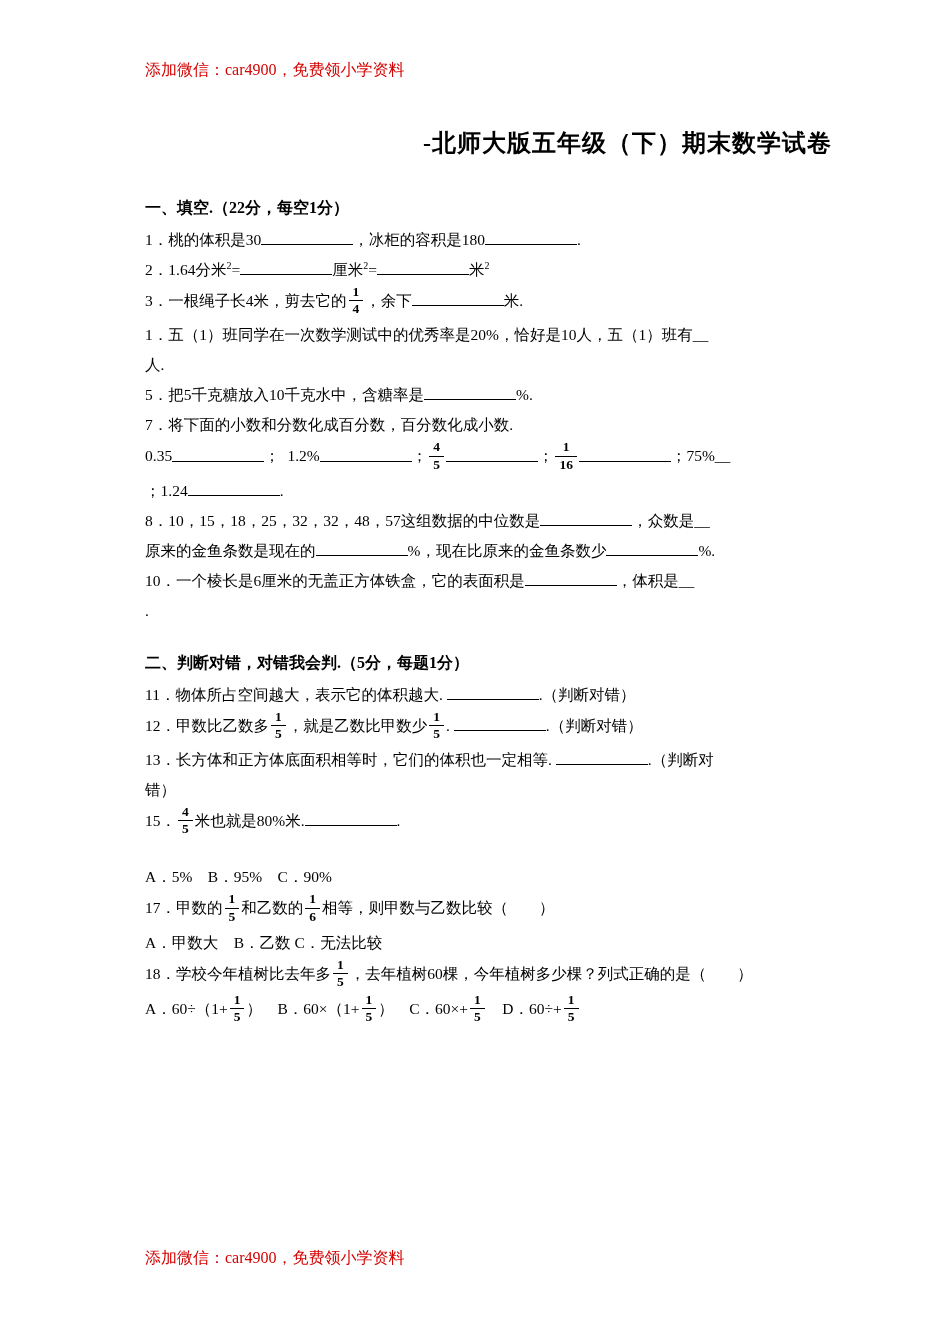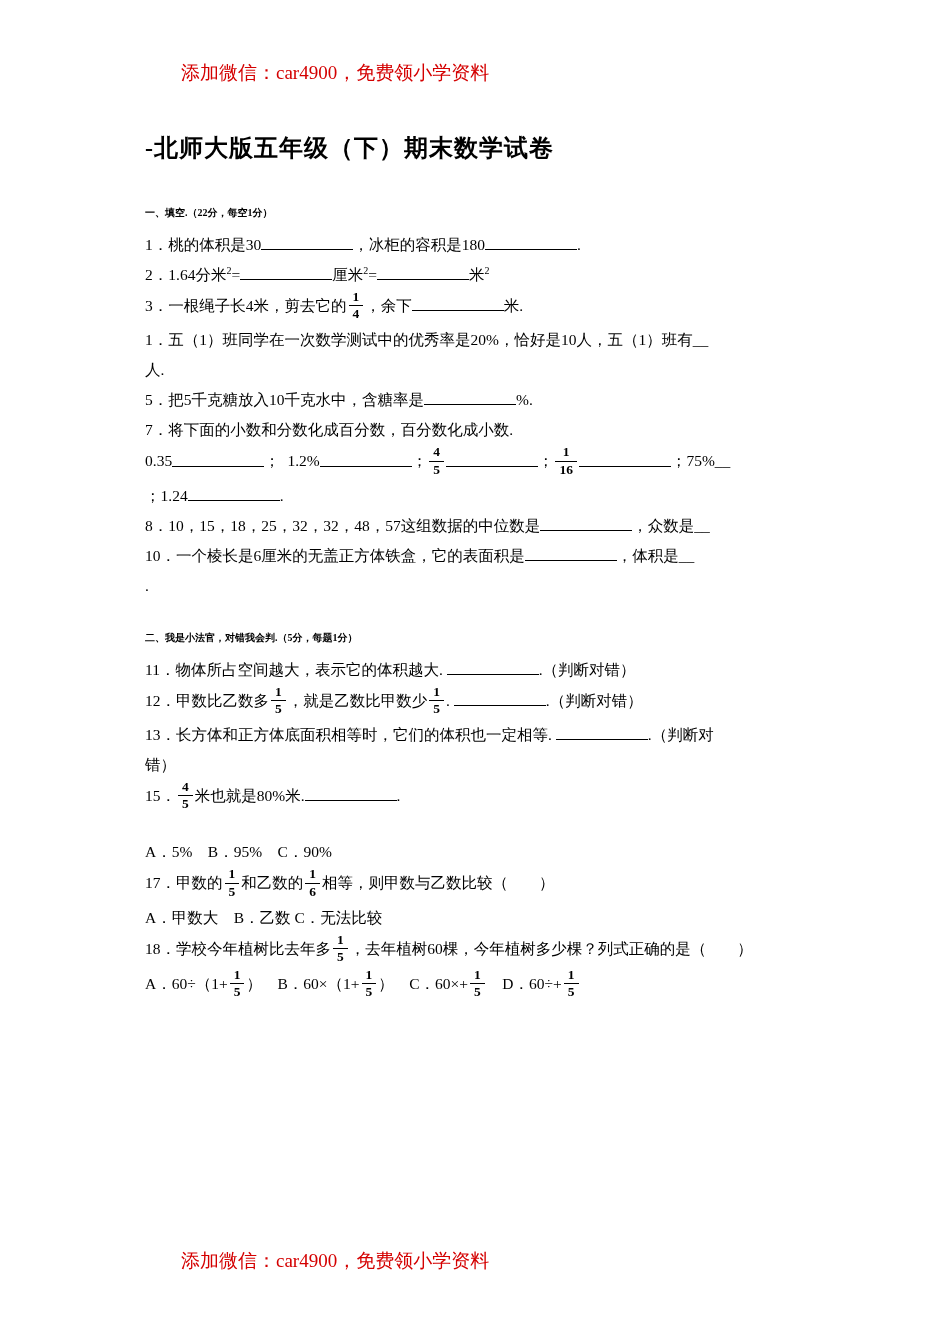--- a/index.html
+++ b/index.html
@@ -1,22 +1,22 @@
 <!DOCTYPE html>
 <html><head>
 <meta charset="utf-8">
 <style>
   html,body{margin:0;padding:0;}
   body{width:950px;height:1344px;background:#ffffff;color:#000;
        font-family:"Liberation Serif","DejaVu Serif",serif;position:relative;overflow:hidden;}
   .page{padding:60px 118px 0 145px;}
-  .note{font-size:19px;margin-left:36px;}
-  .title{text-align:left;font-weight:bold;font-size:24px;margin:46px 0 34px 0;letter-spacing:1px;}
+  .note{font-size:16px;}
+  .title{text-align:right;font-weight:bold;font-size:24px;margin:46px 0 34px 0;letter-spacing:1px;}
   .section{margin-top:22px;}
-  .section-heading{font-weight:bold;font-size:10px;line-height:30px;margin-bottom:2px;}
+  .section-heading{font-weight:bold;font-size:16px;line-height:30px;margin-bottom:2px;}
   .line{font-size:15.5px;line-height:30px;white-space:pre-wrap;}
   .blank{display:inline-block;width:92px;height:15px;border-bottom:1px solid #000;vertical-align:baseline;}
   .frac{display:inline-block;vertical-align:middle;text-align:center;font-weight:bold;
         line-height:1.05;margin:2px 2px;position:relative;top:-2px;}
   .frac .num{display:block;font-size:13.5px;padding:0 4px 1px;}
   .frac .den{display:block;font-size:13.5px;border-top:1.5px solid #000;padding:1px 4px 0;}
   sup{font-size:10px;line-height:0;}
   .footer-note{position:absolute;left:145px;top:1248px;}
 </style>
 </head>
@@ -31,25 +31,26 @@
         <div class="line">1．桃的体积是30<span class="blank"></span>，冰柜的容积是180<span class="blank"></span>.</div>
         <div class="line">2．1.64分米<sup>2</sup>=<span class="blank"></span>厘米<sup>2</sup>=<span class="blank"></span>米<sup>2</sup></div>
         <div class="line">3．一根绳子长4米，剪去它的<span class="frac"><span class="num">1</span><span class="den">4</span></span>，余下<span class="blank"></span>米.</div>
         <div class="line">1．五（1）班同学在一次数学测试中的优秀率是20%，恰好是10人，五（1）班有__</div>
         <div class="line">人.</div>
         <div class="line">5．把5千克糖放入10千克水中，含糖率是<span class="blank"></span>%.</div>
         <div class="line">7．将下面的小数和分数化成百分数，百分数化成小数.</div>
         <div class="line">0.35<span class="blank"></span>；  1.2%<span class="blank"></span>；<span class="frac"><span class="num">4</span><span class="den">5</span></span><span class="blank"></span>；<span class="frac"><span class="num">1</span><span class="den">16</span></span><span class="blank"></span>；75%__</div>
         <div class="line">；1.24<span class="blank"></span>.</div>
         <div class="line">8．10，15，18，25，32，32，48，57这组数据的中位数是<span class="blank"></span>，众数是__</div>
+        <div class="line">原来的金鱼条数是现在的<span class="blank"></span>%，现在比原来的金鱼条数少<span class="blank"></span>%.</div>
         <div class="line">10．一个棱长是6厘米的无盖正方体铁盒，它的表面积是<span class="blank"></span>，体积是__</div>
         <div class="line">.</div>
       </div>
       <div class="section">
-        <div class="section-heading">二、我是小法官，对错我会判.（5分，每题1分）</div>
+        <div class="section-heading">二、判断对错，对错我会判.（5分，每题1分）</div>
         <div class="line">11．物体所占空间越大，表示它的体积越大. <span class="blank"></span>.（判断对错）</div>
         <div class="line">12．甲数比乙数多<span class="frac"><span class="num">1</span><span class="den">5</span></span>，就是乙数比甲数少<span class="frac"><span class="num">1</span><span class="den">5</span></span>. <span class="blank"></span>.（判断对错）</div>
         <div class="line">13．长方体和正方体底面积相等时，它们的体积也一定相等. <span class="blank"></span>.（判断对</div>
         <div class="line">错）</div>
         <div class="line">15．<span class="frac"><span class="num">4</span><span class="den">5</span></span>米也就是80%米.<span class="blank"></span>.</div>
       </div>
       <div class="section">
         <div class="line">A．5%　B．95%　C．90%</div>
         <div class="line">17．甲数的<span class="frac"><span class="num">1</span><span class="den">5</span></span>和乙数的<span class="frac"><span class="num">1</span><span class="den">6</span></span>相等，则甲数与乙数比较（　　）</div>
         <div class="line">A．甲数大　B．乙数 C．无法比较</div>

